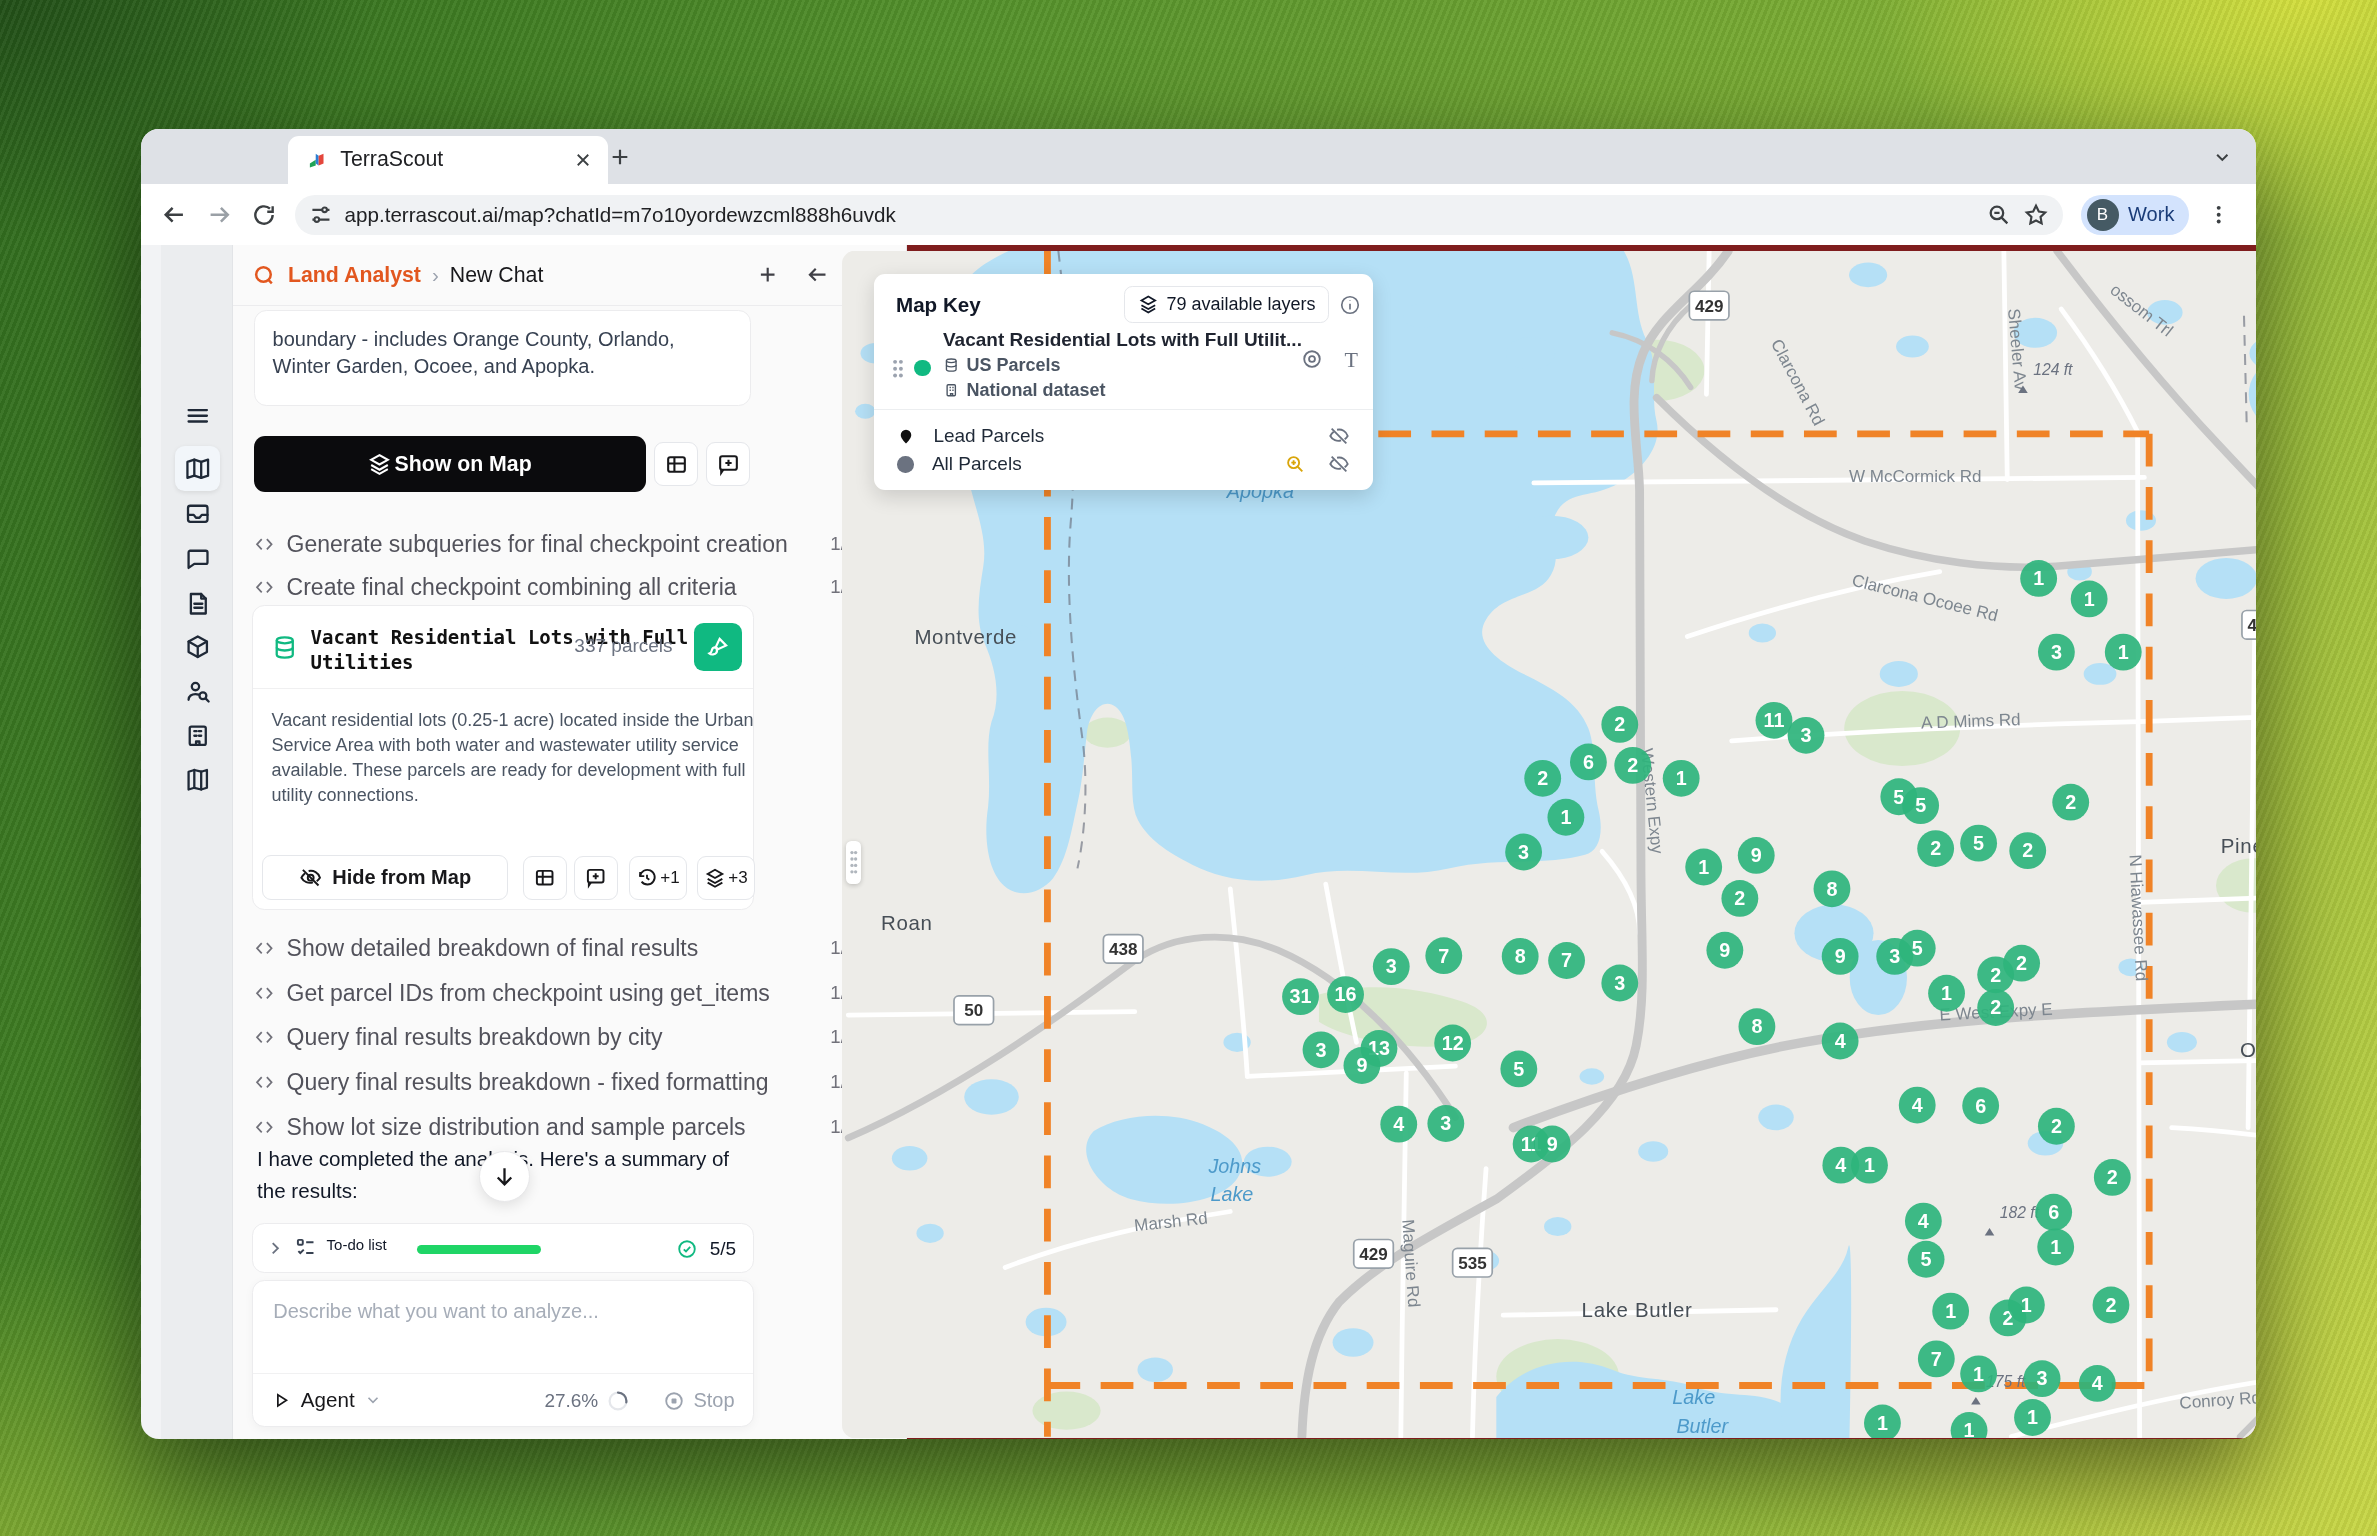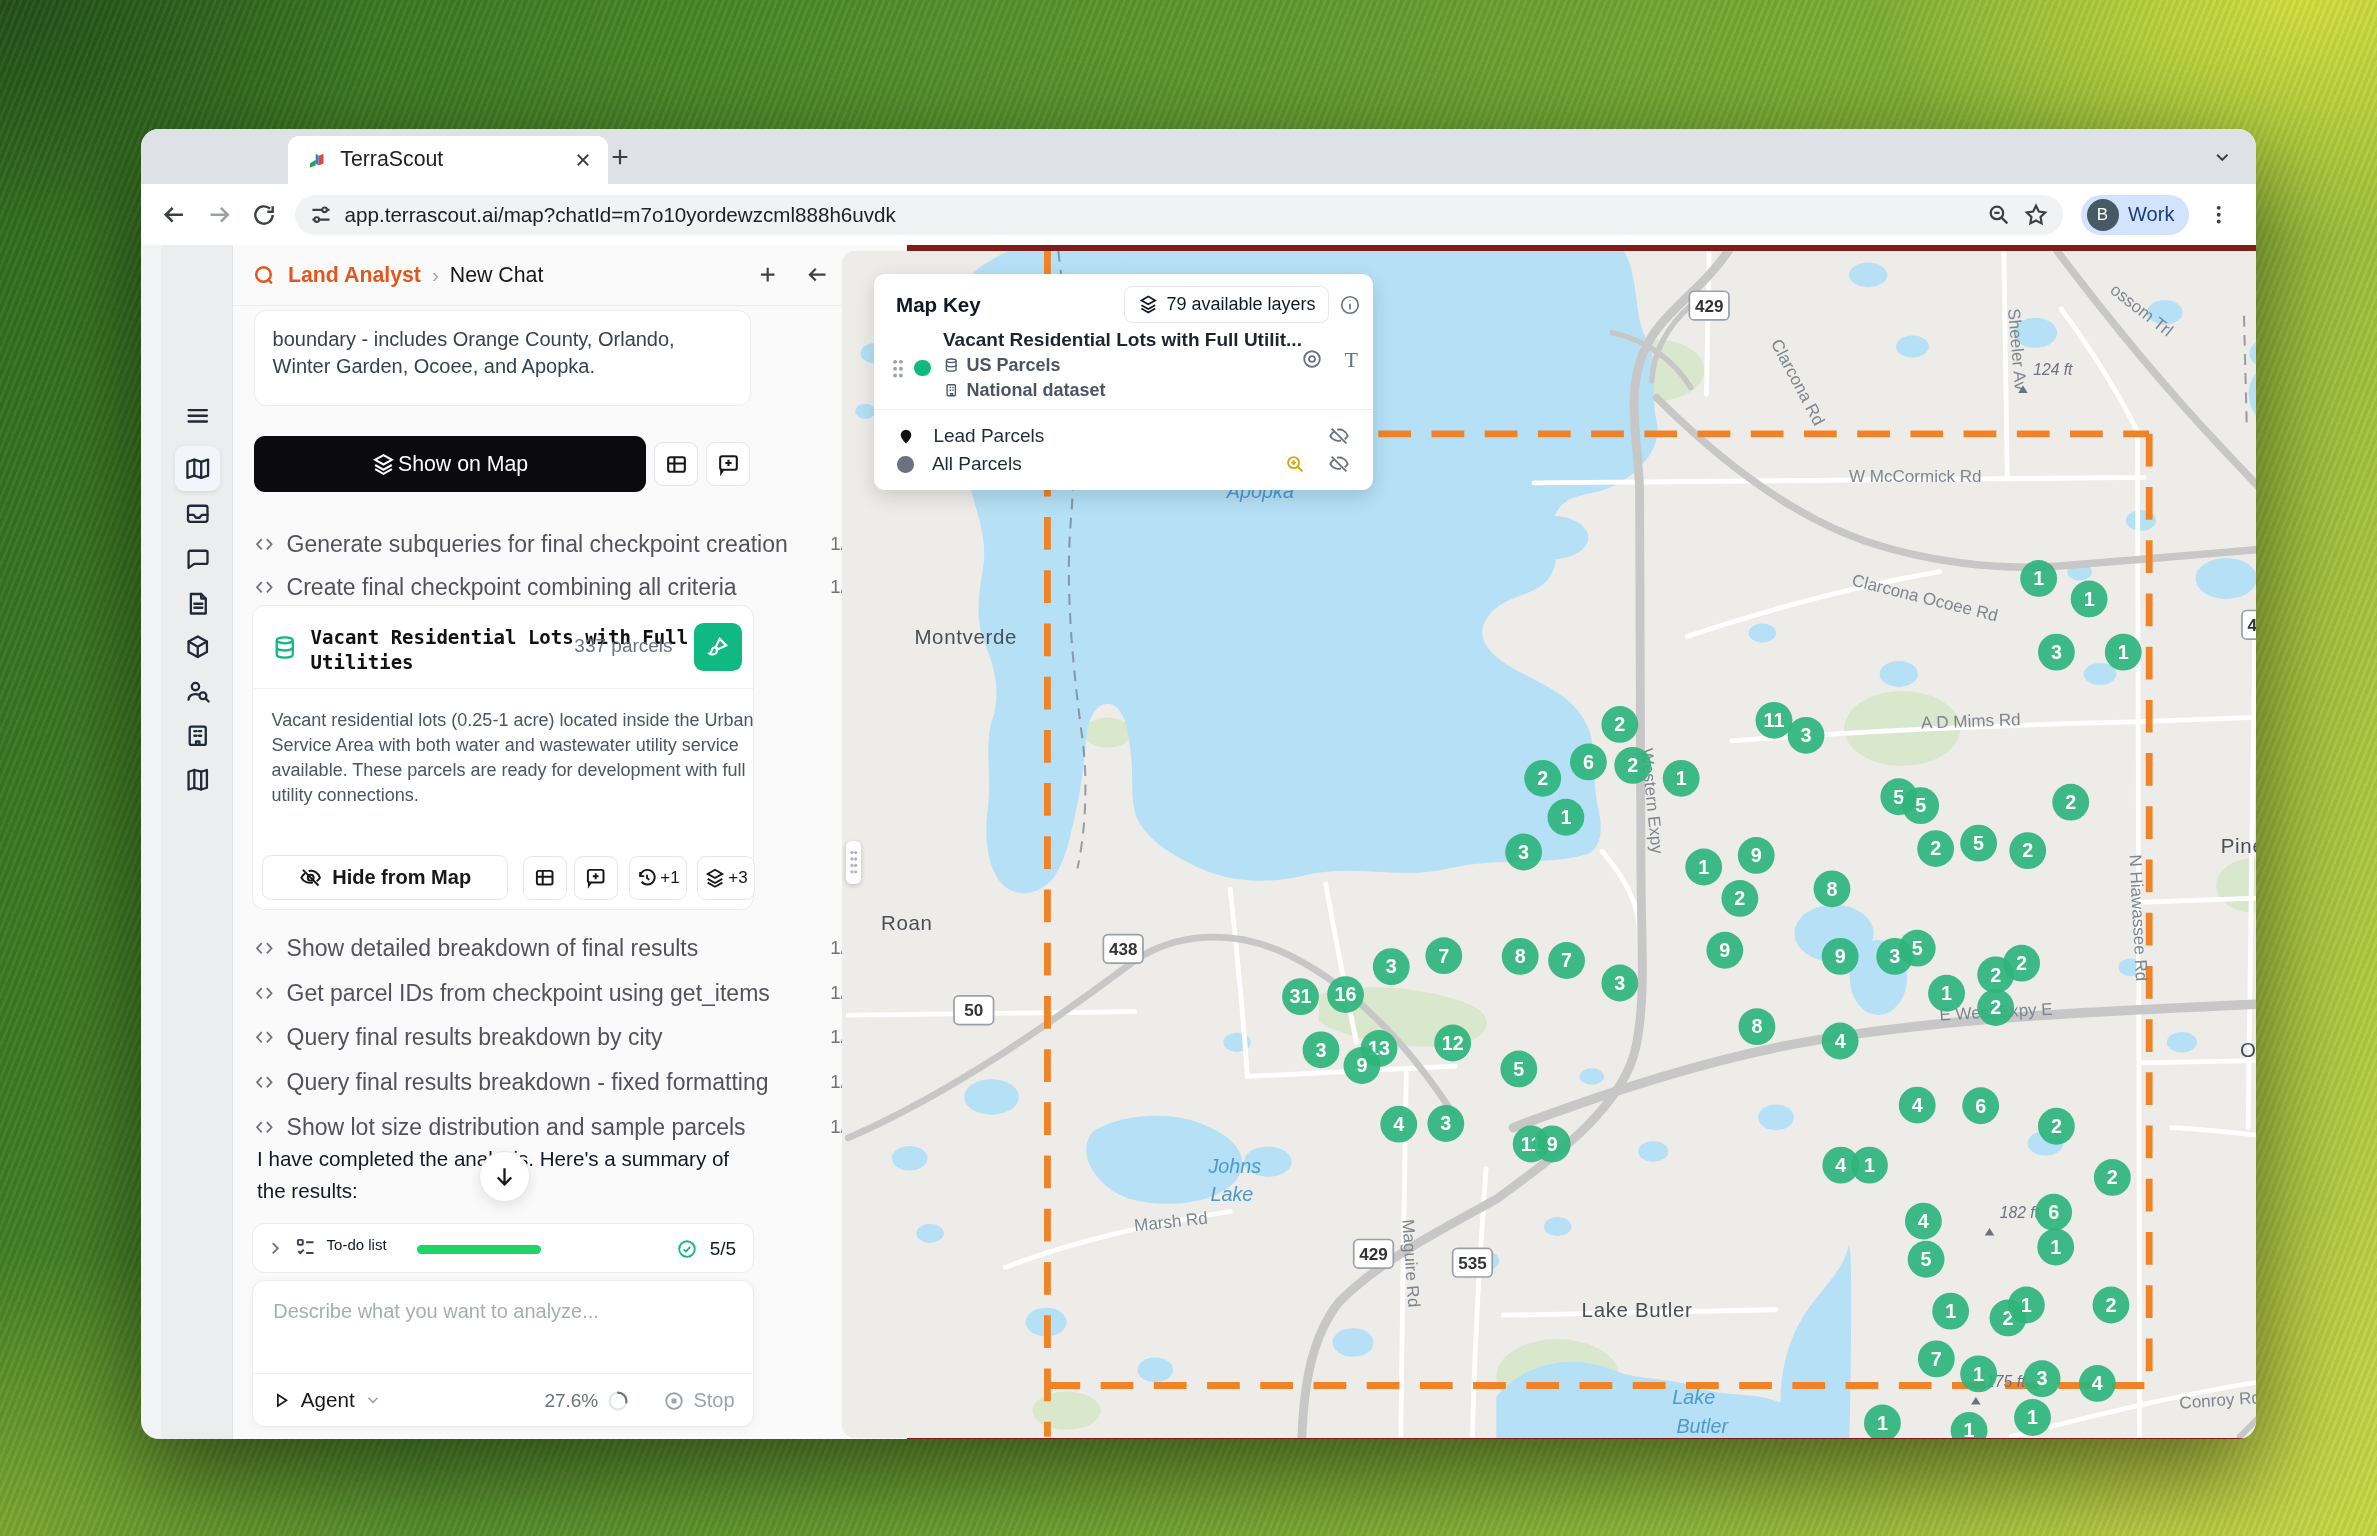--- a/index.html
+++ b/index.html
@@ -39,21 +39,21 @@
   
   .chat{position:absolute;left:72px;top:0;bottom:0;width:674px;background:#fafafa;border-right:0.7px solid #e5e7ea;}
   .chat-header{position:absolute;left:0;top:0;width:100%;height:61px;border-bottom:0.7px solid #ececee;display:flex;align-items:center;padding:0 19px;gap:11px;}
   .crumb-agent{font-size:21.3px;color:#e2571f;font-weight:600;}
   .crumb-sep{font-size:20.6px;color:#9ca3af;}
   .crumb-page{font-size:21.3px;color:#18181b;}
   .chat-header .spacer{flex:1;}
   .hbtn{width:39px;height:39px;display:flex;align-items:center;justify-content:center;color:#3f3f46;}
   .card{position:absolute;background:#fff;border:0.7px solid #ececee;border-radius:12.4px;}
   .bubble-text{font-size:20px;color:#374151;line-height:27px;}
-  .btn-black{position:absolute;background:#0b0b0d;color:#fff;border-radius:11px;display:flex;align-items:center;justify-content:center;gap:2px;font-size:21.3px;font-weight:400;}
+  .btn-black{position:absolute;background:#0b0b0d;color:#fff;border-radius:11px;display:flex;align-items:center;justify-content:center;gap:2px;font-size:21.3px;font-weight:700;}
   .sqbtn{position:absolute;width:44px;height:44px;background:#fff;border:0.7px solid #e5e7eb;border-radius:9px;display:flex;align-items:center;justify-content:center;color:#18181b;gap:2.8px;}
   .step-row{position:absolute;left:20.6px;width:634px;height:44px;display:flex;align-items:center;gap:12.4px;}
   .step-label{font-size:23px;color:#52525b;flex:1;}
   .step-count{font-size:18.6px;color:#71717a;}
   .mono{font-family:"DejaVu Sans Mono","Liberation Mono",monospace;}
   .desc{font-size:18px;color:#4b5563;line-height:25px;}
   .btn-outline{position:absolute;background:#fff;border:0.7px solid #e5e7eb;border-radius:9px;display:flex;align-items:center;justify-content:center;gap:9.6px;font-size:20px;font-weight:600;color:#18181b;}
   .badge-txt{font-size:17px;color:#18181b;}
   .summary{font-size:20.6px;color:#111827;line-height:32px;}
   .scrolldown{position:absolute;width:51px;height:51px;border-radius:50%;background:#fff;border:0.7px solid #e8e8ea;

